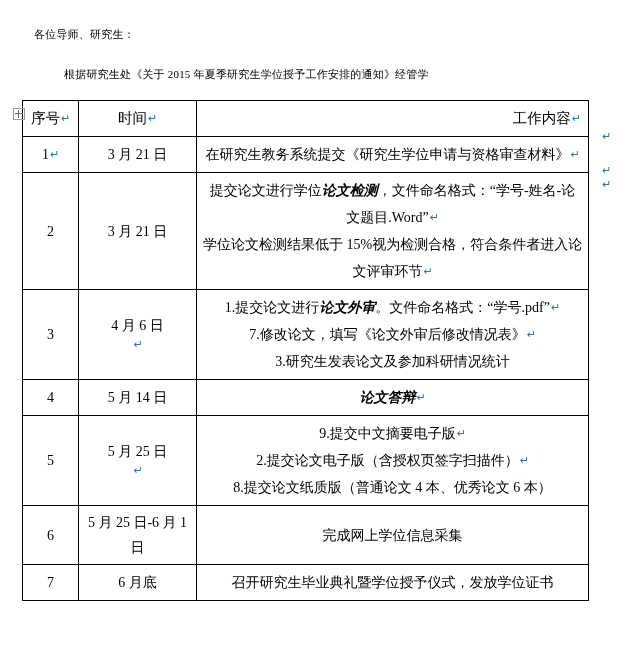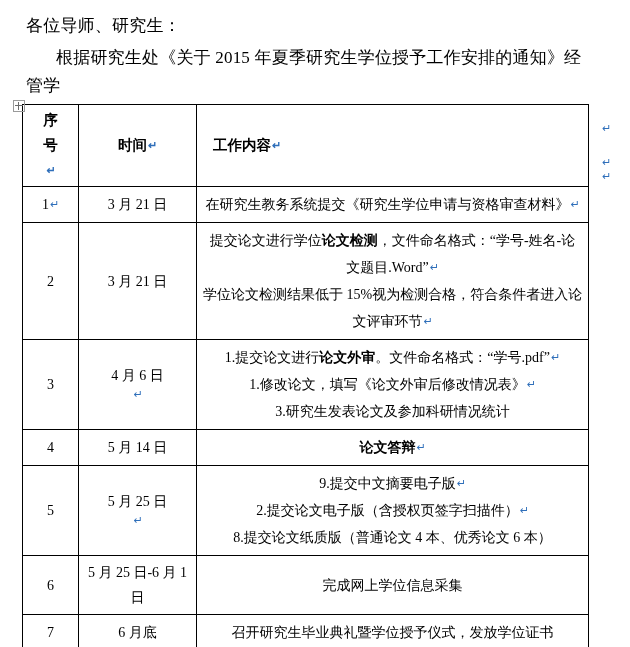--- a/index.html
+++ b/index.html
@@ -19,22 +19,22 @@
     position: relative;
     width: 630px;
     height: 647px;
     box-sizing: border-box;
     padding: 0;
   }
   .intro {
     padding: 0 40px 0 22px;
   }
   .intro p {
-    margin: 4px;
-    font-size: 17px;
+    margin: 12px;
+    font-size: 11px;
     line-height: 28px;
     letter-spacing: 0.2px;
   }
   .intro p.first {
     padding-top: 8px;
   }
   .indent2 {
     text-indent: 30px;
   }
   .mark-plus {
@@ -85,35 +85,36 @@
   td.c-time {
     width: 118px;
     text-align: center;
   }
   td.c-body {
     width: 392px;
     text-align: center;
     padding-left: 8px;
   }
   tr.head td {
-    font-weight: bold;
+    font-weight: normal;
     text-align: center;
     font-size: 14.5px;
     height: 36px;
-    padding: 3px 16px;
+    padding: 3px 7px;
   }
   .lines > div {
     line-height: 27px;
     white-space: nowrap;
   }
   .wrapline {
     line-height: 29px;
   }
   b.em {
     font-weight: bold;
+    font-style: italic;
   }
   .pilcrow {
     color: #2f6fba;
     font-size: 11px;
     font-family: "Liberation Sans", sans-serif;
     vertical-align: 1px;
     padding-left: 1px;
   }
   .right-marks {
     position: absolute;
@@ -151,21 +152,21 @@
 
   <table class="sched">
     <tbody>
         <tr class="head">
       <td class="c-no">
         <span>序号</span><span class="pilcrow">↵</span>
       </td>
       <td class="c-time">
         <span>时间</span><span class="pilcrow">↵</span>
       </td>
-      <td class="c-body" style="text-align:left">
+      <td class="c-body" style="text-align:right">
         <span>工作内容</span><span class="pilcrow">↵</span>
       </td>
     </tr>
 
     <tr>
       <td class="c-no">
         <span>1</span><span class="pilcrow">↵</span>
       </td>
       <td class="c-time">
         <span>3 月 21 日</span>
@@ -193,21 +194,21 @@
     <tr>
       <td class="c-no">
         <span>3</span>
       </td>
       <td class="c-time">
         <span class="sub-mark">4 月 6 日</span>
         <span class="pilcrow sub-mark">↵</span>
       </td>
       <td class="c-body lines">
         <div class="wrapline"><span>1.提交论文进行</span><b class="em">论文外审</b><span>。文件命名格式：“学号.pdf”</span><span class="pilcrow">↵</span></div>
-        <div class="wrapline"><span>1.修改论文，填写《论文外审后修改情况表》</span><span class="pilcrow">↵</span></div>
+        <div class="wrapline"><span>7.修改论文，填写《论文外审后修改情况表》</span><span class="pilcrow">↵</span></div>
         <div class="wrapline"><span>3.研究生发表论文及参加科研情况统计</span></div>
       </td>
     </tr>
 
     <tr>
       <td class="c-no">
         <span>4</span>
       </td>
       <td class="c-time">
         <span>5 月 14 日</span>

